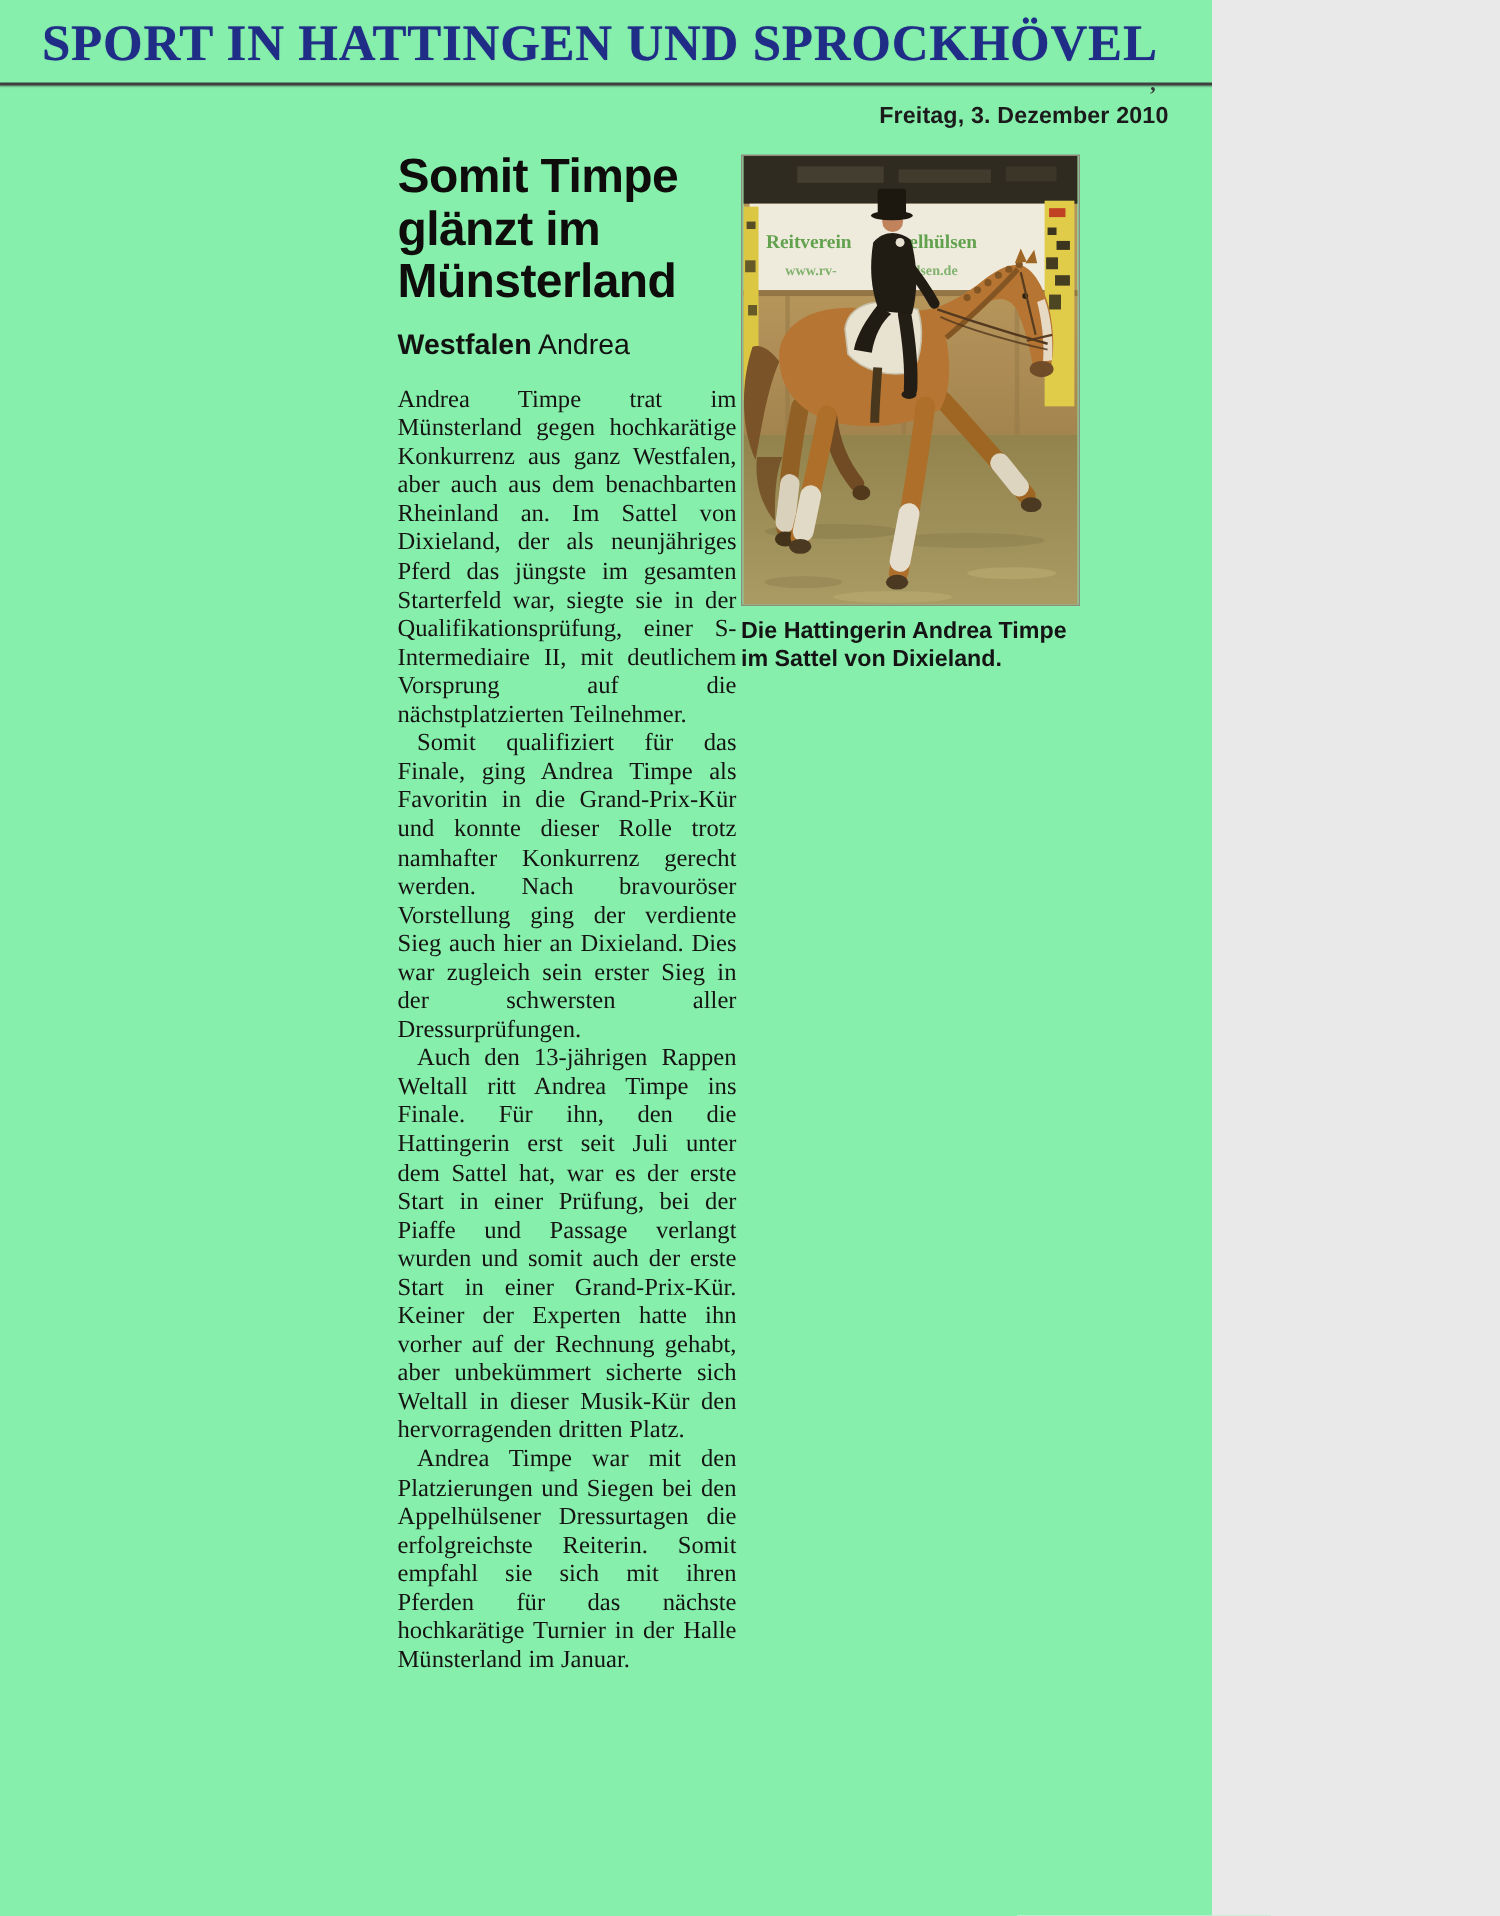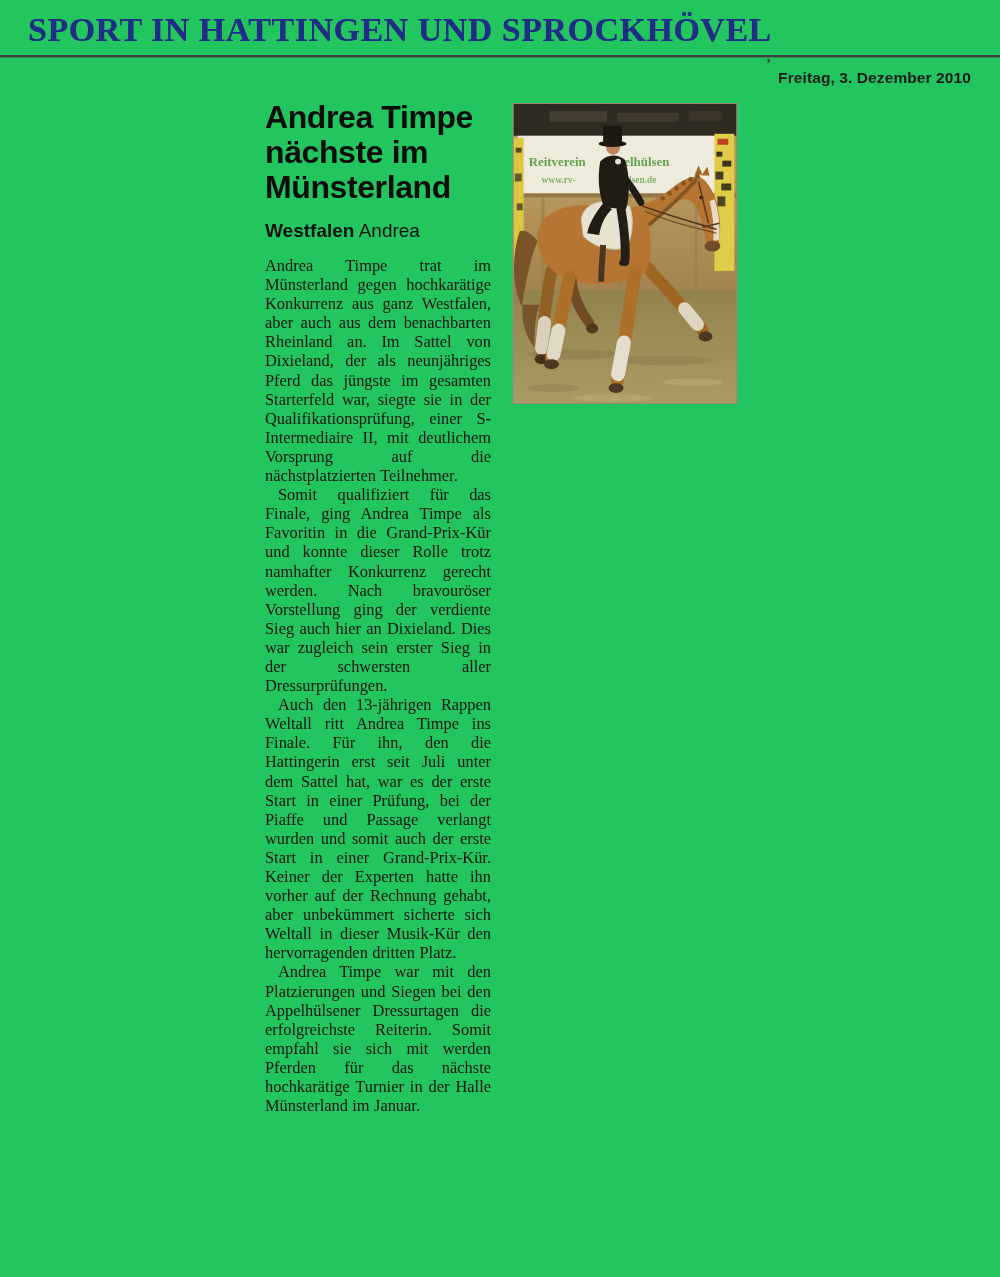--- a/index.html
+++ b/index.html
@@ -8,22 +8,22 @@
     --horse-chestnut:#b4702c;
     --wall-wood:#b29258;
     --arena-sand:#9c8d55;
     --rule-color:#3f3f3f;
     --ink:#151412;
   }
   *{margin:0;padding:0;box-sizing:border-box;}
   html,body{background:#e9e9e9;}
   #page{
     position:relative;
-    width:1000px;height:1277px;
-    background:#22c55e;
+    width:808px;height:1277px;
+    background:#86efac;
     overflow:hidden;
     font-family:"Liberation Serif",serif;
     color:var(--ink);
   }
   
   .masthead-title{
     position:absolute;left:28px;top:10px;
     font:700 34px/40px "Liberation Serif",serif;
     letter-spacing:.5px;
     color:var(--masthead-blue);
@@ -60,21 +60,21 @@
     overflow:hidden;
     font:16.4px/19.1px "Liberation Serif",serif;
     text-align:justify;
     color:var(--ink);
     hyphens:auto;-webkit-hyphens:auto;
     word-spacing:.02em;
   }
   .body-col p{margin:0;}
   .body-col p + p{text-indent:13px;}
   
-  .photo-figure{position:absolute;left:512px;top:103px;width:228px;}
+  .photo-figure{position:absolute;left:494px;top:103px;width:228px;}
   .photo-figure svg{display:block;border:1px solid #8f8b7e;}
   .photo-caption{
     margin-top:7px;width:227px;
     font:700 15.5px/19px "Liberation Sans",sans-serif;
     color:#141414;text-align:left;
   }
   
   .c-coat{fill:var(--horse-chestnut);}
   .banner-txt1{font:700 13px "Liberation Serif",serif;fill:var(--banner-green);opacity:.92;}
   .banner-txt2{font:700 9.5px "Liberation Serif",serif;fill:var(--banner-green);opacity:.72;}
@@ -85,30 +85,30 @@
 <div id="page">
 
   <header>
     <div class="masthead-title">SPORT IN HATTINGEN UND SPROCKHÖVEL</div>
     <div class="masthead-date">Freitag, 3. Dezember 2010</div>
     <div class="masthead-rule"></div>
     <div class="scan-tick">’</div>
   </header>
 
   <article>
-    <h1 class="headline">Andrea Timpe nächste im Münsterland</h1>
+    <h1 class="headline">Somit Timpe glänzt im Münsterland</h1>
     <div class="kicker">
       <span class="k-bold">Westfalen</span>
       <span>Andrea</span>
     </div>
     <div class="body-col">
       <p>Andrea Timpe trat im Münsterland gegen hochkarätige Konkurrenz aus ganz Westfalen, aber auch aus dem benachbarten Rheinland an. Im Sattel von Dixieland, der als neunjähriges Pferd das jüngste im gesamten Starterfeld war, siegte sie in der Qualifikationsprüfung, einer S-Intermediaire II, mit deutlichem Vorsprung auf die nächstplatzierten Teilnehmer.</p>
       <p>Somit qualifiziert für das Finale, ging Andrea Timpe als Favoritin in die Grand-Prix-Kür und konnte dieser Rolle trotz namhafter Konkurrenz gerecht werden. Nach bravouröser Vorstellung ging der verdiente Sieg auch hier an Dixieland. Dies war zugleich sein erster Sieg in der schwersten aller Dressurprüfungen.</p>
       <p>Auch den 13-jährigen Rappen Weltall ritt Andrea Timpe ins Finale. Für ihn, den die Hattingerin erst seit Juli unter dem Sattel hat, war es der erste Start in einer Prüfung, bei der Piaffe und Passage verlangt wurden und somit auch der erste Start in einer Grand-Prix-Kür. Keiner der Experten hatte ihn vorher auf der Rechnung gehabt, aber unbekümmert sicherte sich Weltall in dieser Musik-Kür den hervorragenden dritten Platz.</p>
-      <p>Andrea Timpe war mit den Platzierungen und Siegen bei den Appelhülsener Dressurtagen die erfolgreichste Reiterin. Somit empfahl sie sich mit werden Pferden für das nächste hochkarätige Turnier in der Halle Münsterland im Januar.</p>
+      <p>Andrea Timpe war mit den Platzierungen und Siegen bei den Appelhülsener Dressurtagen die erfolgreichste Reiterin. Somit empfahl sie sich mit ihren Pferden für das nächste hochkarätige Turnier in der Halle Münsterland im Januar.</p>
     </div>
   </article>
 
   <figure class="photo-figure">
     <svg viewBox="0 0 224 301" width="226" height="301" role="img">
       <defs>
         <linearGradient id="wallGrad" x1="0" y1="0" x2="0" y2="1">
           <stop offset="0" stop-color="#b59358"></stop>
             <stop offset="1" stop-color="#a0804a"></stop>
         </linearGradient>
@@ -217,15 +217,16 @@
         <circle cx="105" cy="58" r="3" fill="#e8e3d6"></circle>
         <circle cx="100" cy="44" r="7" fill="#bf7f58"></circle>
         <rect x="90" y="22" width="19" height="17" rx="2" fill="#100d07"></rect>
         <ellipse cx="99.5" cy="40" rx="14" ry="3.2" fill="#100d07"></ellipse>
         <path d="M204,126 C176,118 150,110 130,103" stroke="#4a3018" stroke-width="1.6" fill="none"></path>
         <path d="M204,130 C178,124 152,117 132,108" stroke="#4a3018" stroke-width="1.2" fill="none" opacity=".8"></path>
       </g>
 
       <rect x="0" y="0" width="224" height="301" fill="#d8c89a" opacity=".06"></rect>
     </svg>
+    <figcaption class="photo-caption">Die Hattingerin Andrea Timpe im Sattel von Dixieland.</figcaption>
   </figure>
 
 </div>
 
 </body></html>

